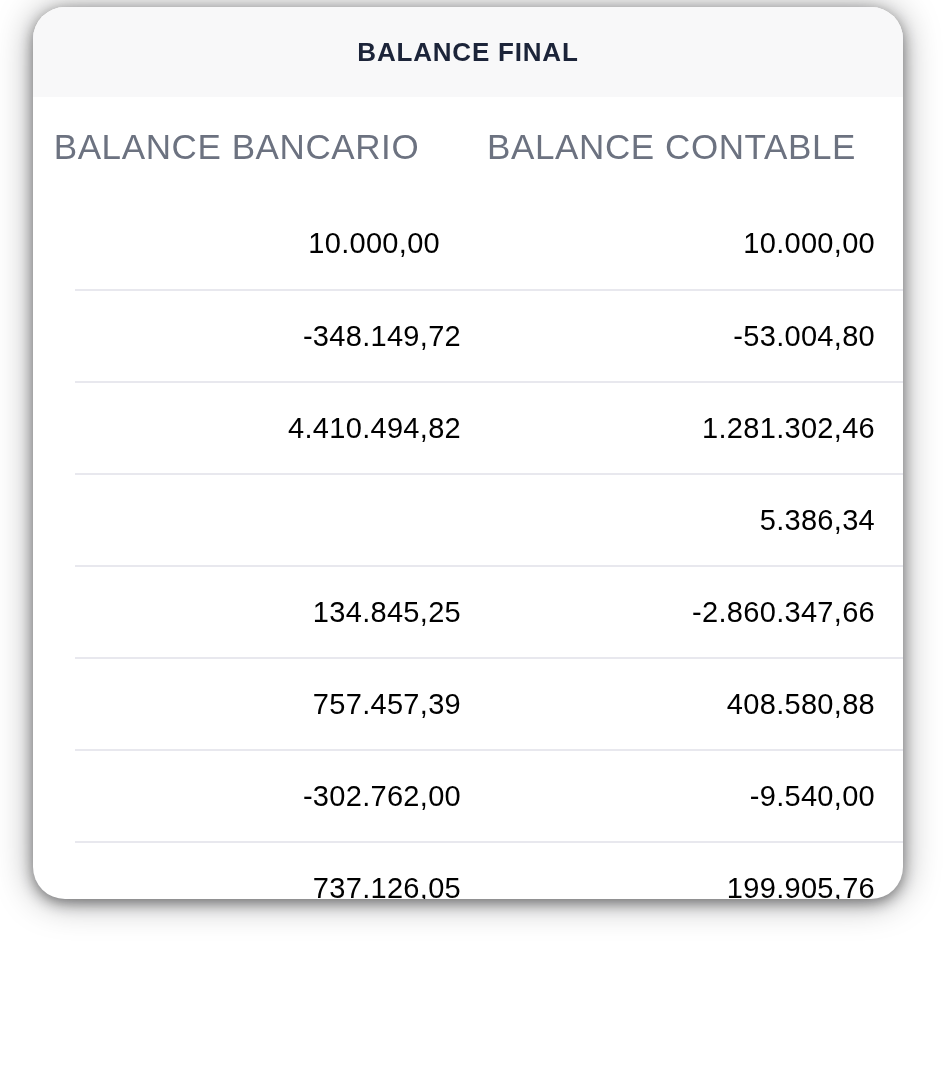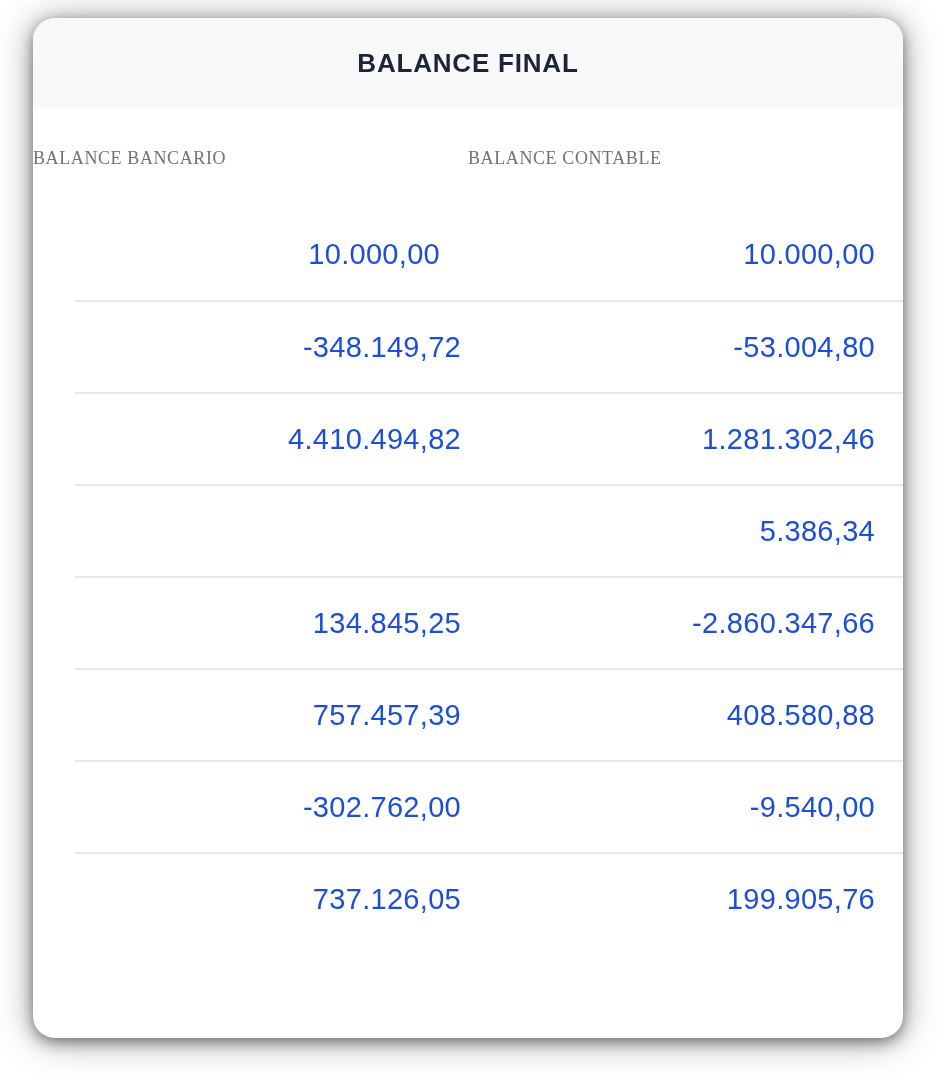--- a/index.html
+++ b/index.html
@@ -12,25 +12,25 @@
     overflow: hidden;
   }
   .stage {
     position: relative;
     width: 946px;
     height: 1090px;
   }
   .card {
     position: absolute;
     left: 33px;
-    top: 18px;
+    top: 7px;
     width: 870px;
-    height: 1020px;
+    height: 892px;
     background: #ffffff;
-    border-radius: 22px;
+    border-radius: 32px;
     box-shadow:
       0 4px 14px rgba(10, 10, 14, 0.45),
       0 2px 36px rgba(10, 10, 14, 0.38);
     overflow: hidden;
     box-sizing: border-box;
   }
   .card-header {
     height: 90px;
     background: #f8f8f9;
     display: flex;
@@ -43,44 +43,43 @@
     font-weight: 600;
     letter-spacing: 0.8px;
   }
   .thead {
     height: 100px;
     display: flex;
     align-items: center;
   }
   .th {
     flex: 1;
-    text-align: left;
+    text-align: center;
     padding-right: 28px;
     color: #6c7280;
-    font-size: 18px;
+    font-size: 35px;
     font-weight: 400;
     letter-spacing: 0.6px;
     white-space: nowrap;
-    font-family: Liberation Serif, serif;
   }
   .tr {
     height: 92px;
     display: flex;
     align-items: center;
     box-sizing: border-box;
   }
   .tr + .tr {
     border-top: 2px solid #e8e8ee;
     margin-left: 42px;
   }
   .td {
     flex: 1;
     text-align: right;
     padding-right: 28px;
-    color: #1d4ed8;
+    color: #000000;
     font-size: 29px;
     font-weight: 400;
     letter-spacing: 0.3px;
     white-space: nowrap;
   }
 </style>
 </head>
 <body>
 
 <div class="stage">

